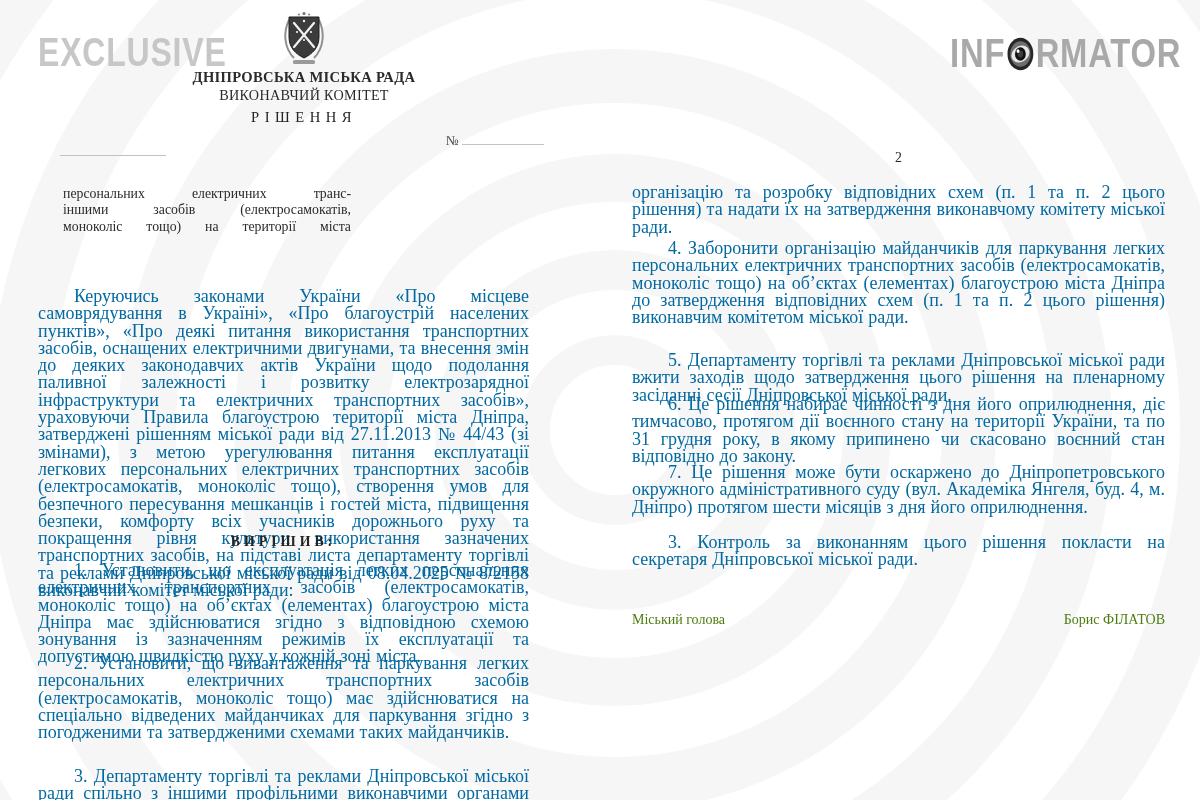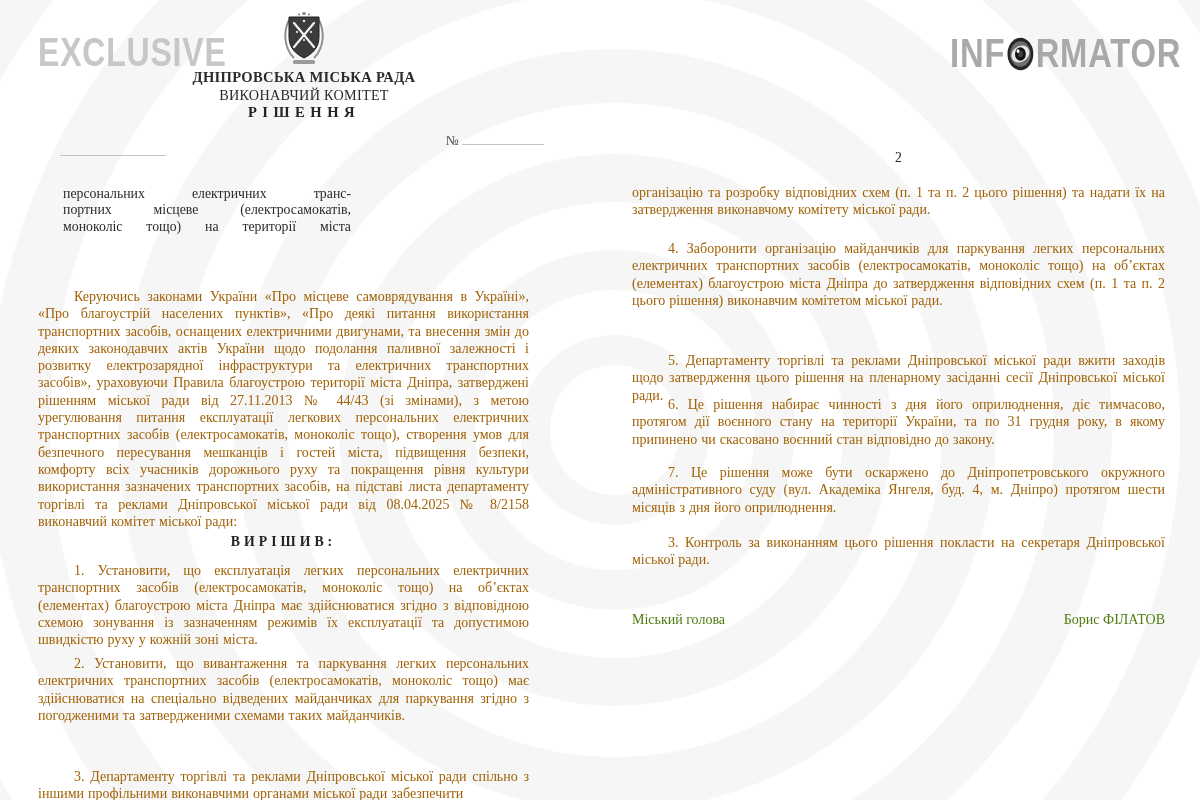--- a/index.html
+++ b/index.html
@@ -21,29 +21,29 @@
     font-family:"Liberation Sans",sans-serif;font-size:41px;font-weight:700;
     letter-spacing:1px;color:#a9a9a9;transform:scaleX(.80);transform-origin:left top;
     white-space:nowrap;
   }
   .eye{width:34px;height:34px;margin:0 2px;flex:0 0 auto;}
   
   .crest-header{position:absolute;left:154px;top:10px;width:300px;text-align:center;z-index:2;}
   .emblem{display:block;margin:0 auto 3px auto;}
   .org1{font-size:14.6px;letter-spacing:.3px;color:#2b2b2b;font-weight:bold;}
   .org2{font-size:14.2px;letter-spacing:.3px;margin-top:1px;color:#2b2b2b;text-align:center;}
-  .doctype{font-size:14.6px;font-weight:700;letter-spacing:5.5px;color:#242424;}
+  .doctype{font-size:14.6px;font-weight:400;letter-spacing:5.5px;margin-top:5px;color:#242424;}
   .date-line{position:absolute;left:60px;top:141px;width:106px;height:14px;border-bottom:1px solid #c2c2c2;z-index:2;}
   .no-line{position:absolute;left:446px;top:132px;font-size:13.5px;color:#4a4a4a;z-index:2;}
   .no-underline{display:inline-block;width:82px;height:12px;border-bottom:1px solid #c4c4c4;}
   .title-block{position:absolute;left:63px;top:186px;width:288px;z-index:2;
     font-size:13.8px;line-height:16.4px;color:#2a2a2a;}
   .title-block .jl{text-align:justify;text-align-last:justify;}
   .title-block .ll{text-align:left;}
-  .body-text{font-size:14px;line-height:17.3px;text-align:justify;word-spacing:.5px;color:#a16207;z-index:2;}
+  .body-text{font-size:18px;line-height:17.3px;text-align:justify;word-spacing:.5px;color:#0369a1;z-index:2;}
   .indent{text-indent:36px;}
   .preamble{position:absolute;left:38px;top:288px;width:491px;}
   .resolved{position:absolute;left:38px;top:534px;width:491px;text-align:center;
     font-weight:700;font-size:13.8px;letter-spacing:4px;color:#242424;z-index:2;}
   .p1i0{position:absolute;left:38px;top:562px;width:491px;}
   .p1i1{position:absolute;left:38px;top:655px;width:491px;}
   .p1i2{position:absolute;left:38px;top:768px;width:491px;}
   
   .pagenum{position:absolute;left:632px;top:150px;width:533px;text-align:center;font-size:13.8px;color:#2a2a2a;z-index:2;}
   .cont{position:absolute;left:632px;top:184px;width:533px;}
@@ -116,21 +116,21 @@
 
   <div class="date-line"></div>
 
   <div class="no-line">
     <span>№</span>
     <span class="no-underline"></span>
   </div>
 
   <div class="title-block">
     <div class="jl">персональних електричних транс-</div>
-    <div class="jl">портних місцеве (електросамокатів,</div>
+    <div class="jl">іншими засобів (електросамокатів,</div>
     <div class="jl">моноколіс тощо) на території міста</div>
   </div>
 
   <div class="preamble body-text indent">Керуючись законами України «Про місцеве самоврядування в Україні», «Про благоустрій населених пунктів», «Про деякі питання використання транспортних засобів, оснащених електричними двигунами, та внесення змін до деяких законодавчих актів України щодо подолання паливної залежності і розвитку електрозарядної інфраструктури та електричних транспортних засобів», ураховуючи Правила благоустрою території міста Дніпра, затверджені рішенням міської ради від 27.11.2013 № 44/43 (зі змінами), з метою урегулювання питання експлуатації легкових персональних електричних транспортних засобів (електросамокатів, моноколіс тощо), створення умов для безпечного пересування мешканців і гостей міста, підвищення безпеки, комфорту всіх учасників дорожнього руху та покращення рівня культури використання зазначених транспортних засобів, на підставі листа департаменту торгівлі та реклами Дніпровської міської ради від 08.04.2025 № 8/2158 виконавчий комітет міської ради:</div>
 
   <div class="resolved">ВИРІШИВ:</div>
 
   <div class="p1i0 body-text indent">1. Установити, що експлуатація легких персональних електричних транспортних засобів (електросамокатів, моноколіс тощо) на об’єктах (елементах) благоустрою міста Дніпра має здійснюватися згідно з відповідною схемою зонування із зазначенням режимів їх експлуатації та допустимою швидкістю руху у кожній зоні міста.</div>
   <div class="p1i1 body-text indent">2. Установити, що вивантаження та паркування легких персональних електричних транспортних засобів (електросамокатів, моноколіс тощо) має здійснюватися на спеціально відведених майданчиках для паркування згідно з погодженими та затвердженими схемами таких майданчиків.</div>
   <div class="p1i2 body-text indent">3. Департаменту торгівлі та реклами Дніпровської міської ради спільно з іншими профільними виконавчими органами міської ради забезпечити</div>

